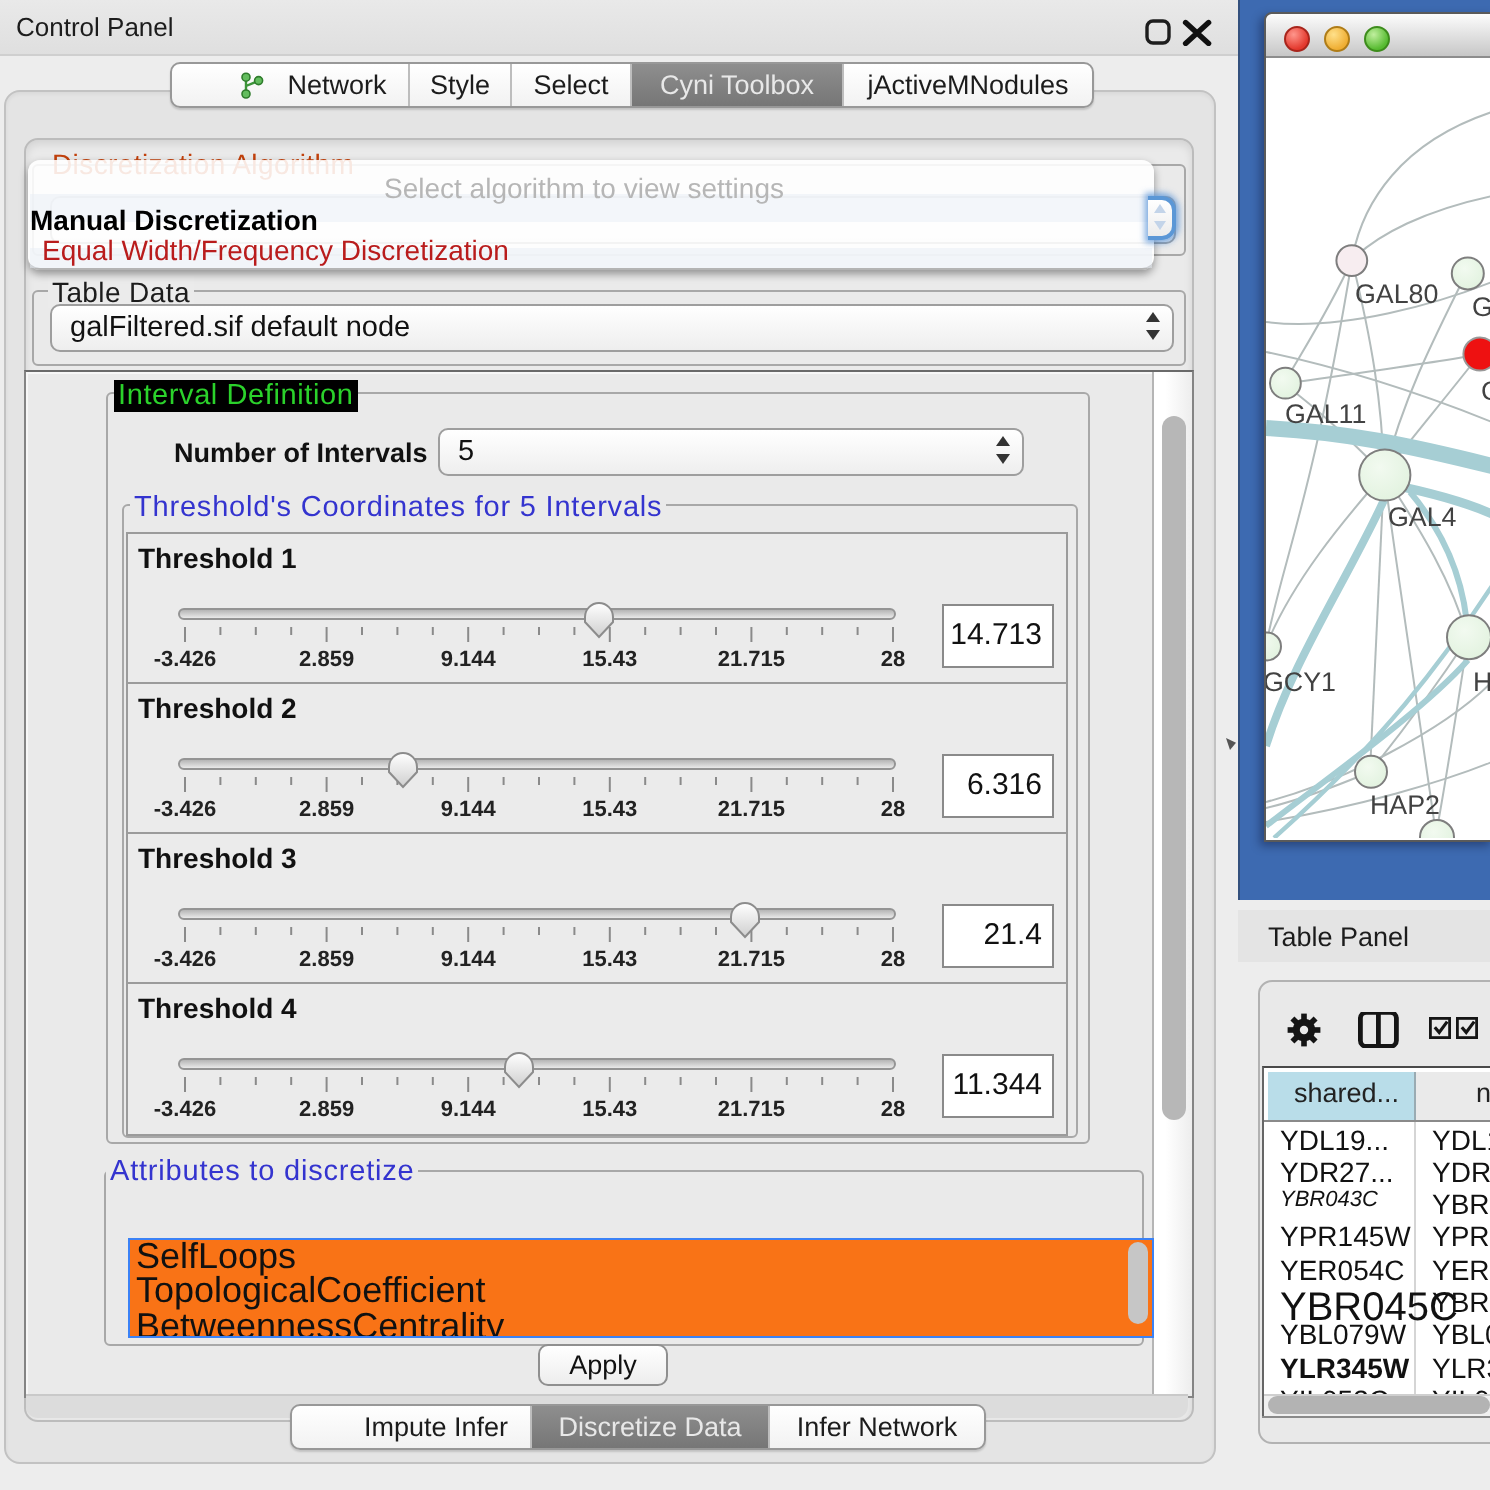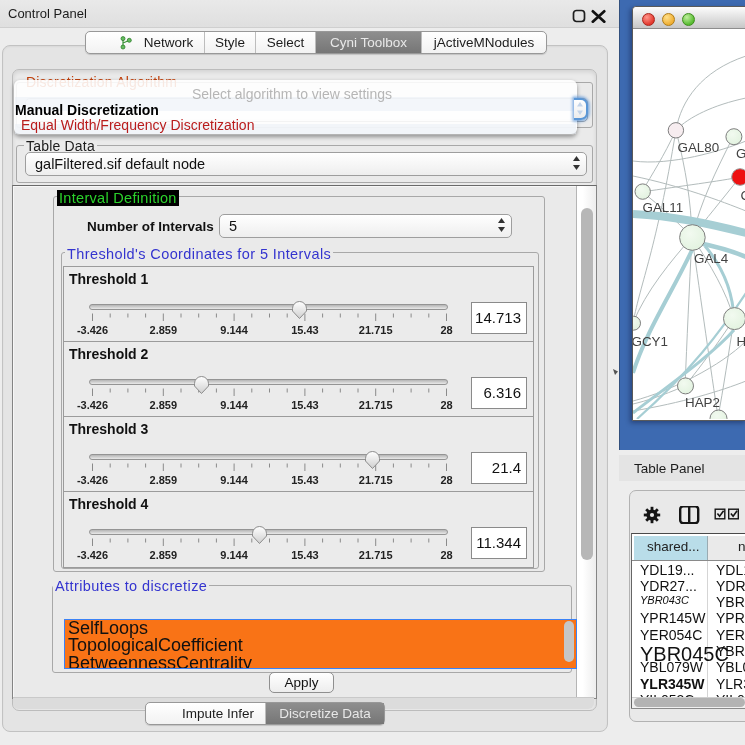--- a/index.html
+++ b/index.html
@@ -78,20 +78,21 @@
       <span style="margin-left:22px">Network</span></div>
     <div class="s" style="width:50px;">Style</div>
     <div class="s" style="width:59px;">Select</div>
     <div class="s sel" style="width:105px;">Cyni Toolbox</div>
     <div class="s" style="width:124px;">jActiveMNodules</div>
   </div>
 
   <div class="seg" id="bottabs">
     <div class="s" style="width:94px;">Impute Infer</div>
     <div class="s sel" style="width:118px;">Discretize Data</div>
+    <div class="s" style="width:107px;">Infer Network</div>
   </div>
 
   <div class="grp" style="left:16px;top:82px;width:575px;height:44px;"></div>
   <div class="grp-title" style="left:24px;top:73.5px;color:#c2410c;">Discretization Algorithm</div>
   <div class="combo" style="left:25px;top:98px;width:561px;height:22px;">
     <svg class="stp" viewBox="0 0 9 16">
         <path d="M4.5 1 L8 6 L1 6 Z" fill="#4a4a4a"></path>
         <path d="M4.5 15 L8 10 L1 10 Z" fill="#4a4a4a"></path>
       </svg>
   </div>

